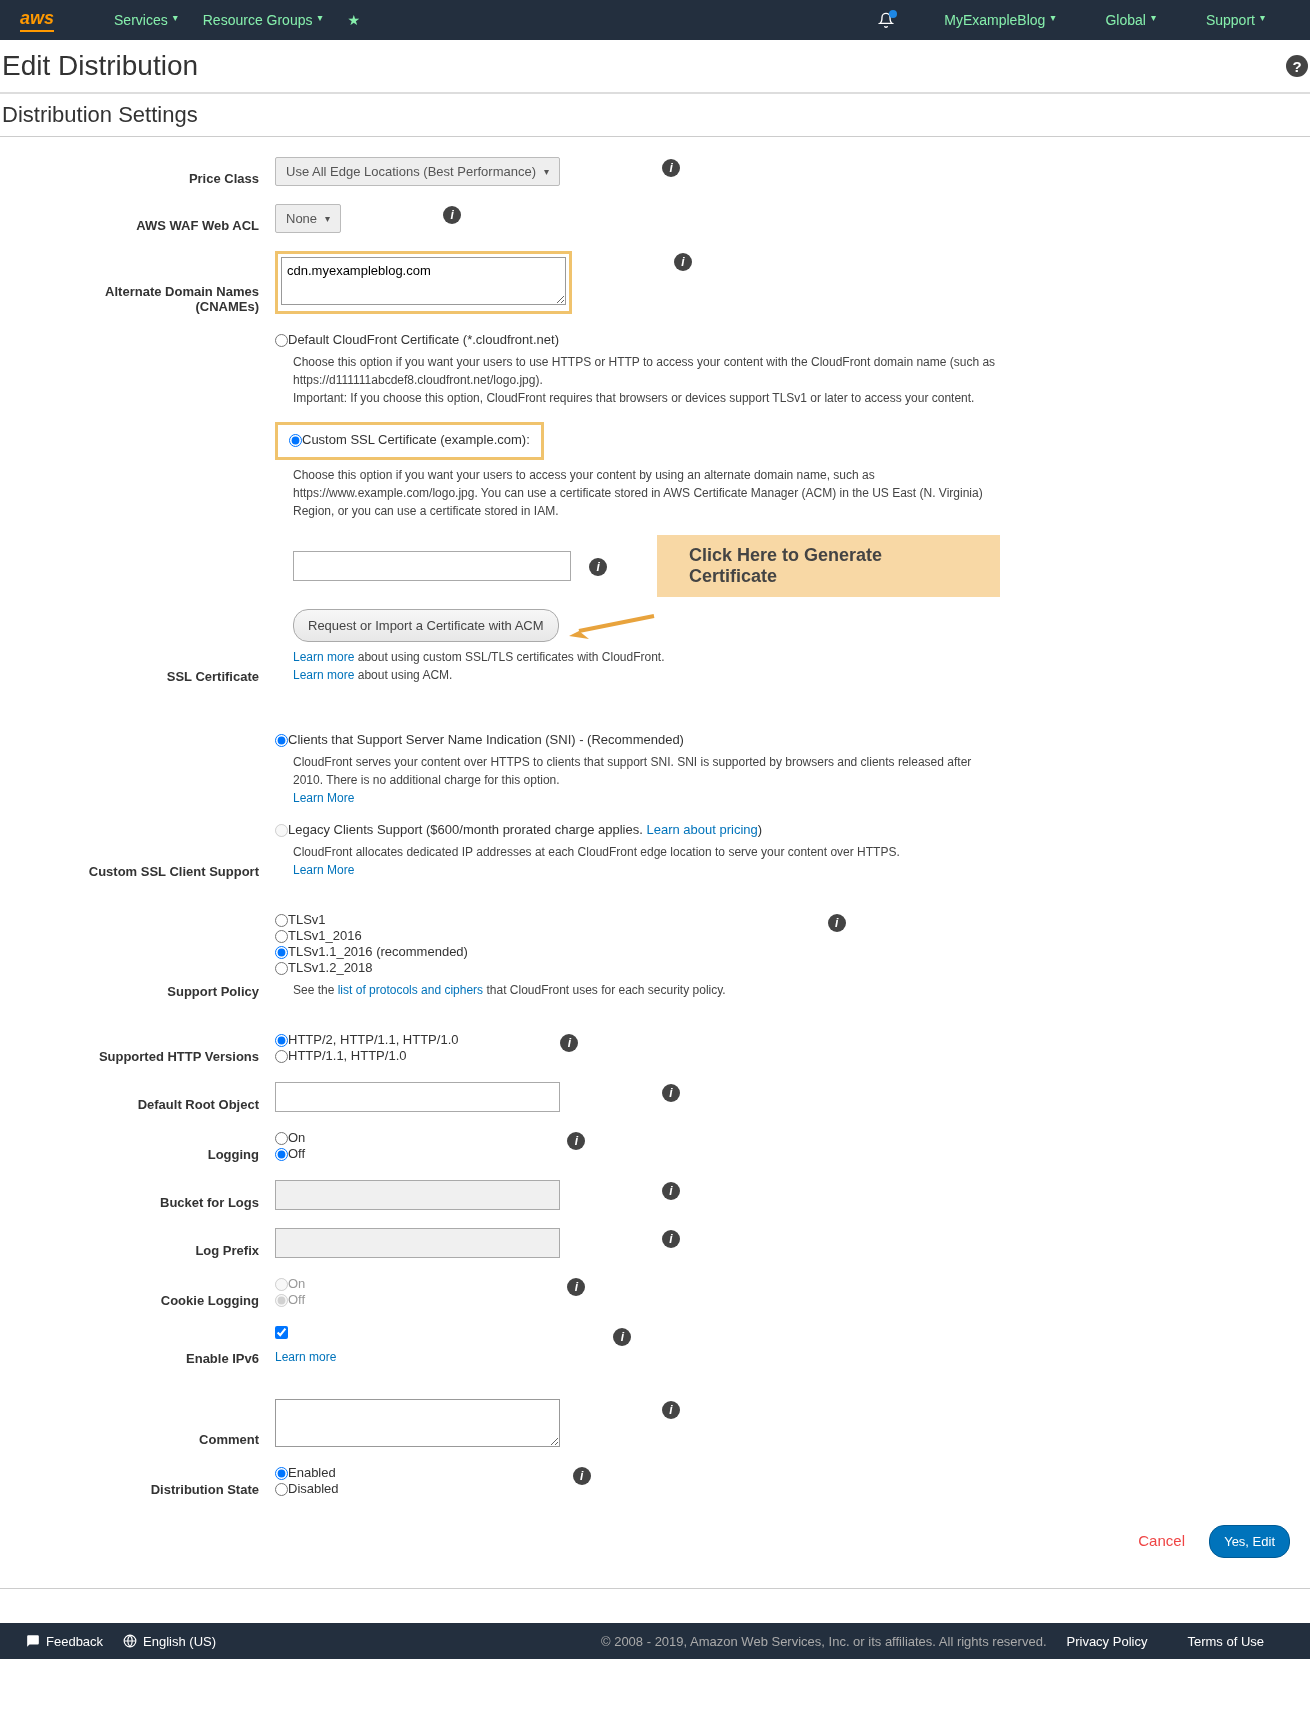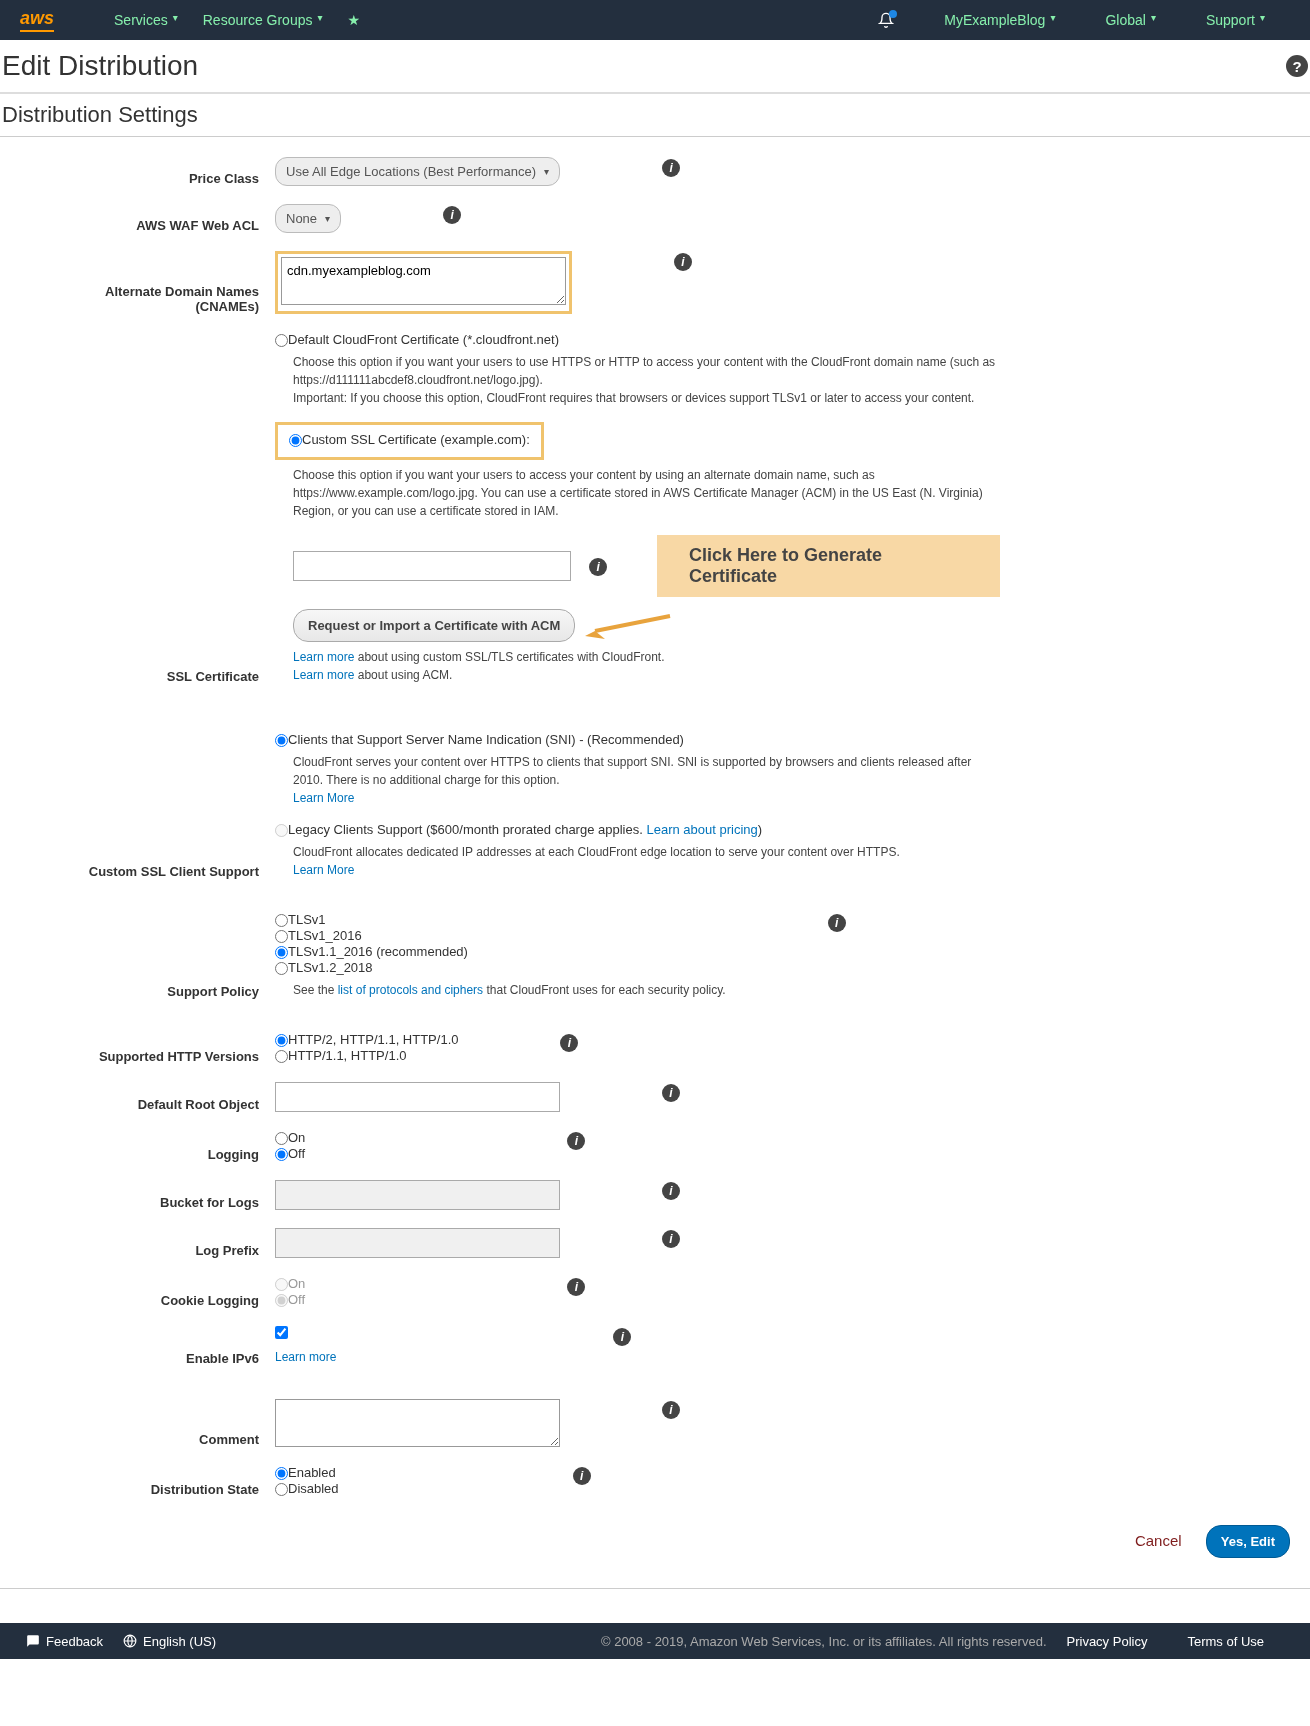--- a/index.html
+++ b/index.html
@@ -14,36 +14,36 @@
 .blue-dot{width:8px;height:8px;background:#1e88e5;border-radius:50%;position:absolute;top:-2px;right:-3px}
 .page-header{padding:10px 2px;border-bottom:2px solid #ddd;display:flex;align-items:center;justify-content:space-between}
 .page-header h1{font-size:28px;font-weight:normal}
 .help-circle{width:22px;height:22px;border-radius:50%;background:#444;color:#fff;display:flex;align-items:center;justify-content:center;font-weight:bold;font-size:15px}
 .section-header{font-size:22px;font-weight:normal;padding:8px 2px;border-bottom:1px solid #ccc;margin-bottom:20px}
 .content{padding:0 0 30px}
 .form-row{display:flex;margin-bottom:18px;align-items:flex-end}
 .form-label{width:275px;text-align:right;padding-right:16px;font-weight:bold;color:#333;padding-top:4px}
 .form-control{width:725px;display:flex;align-items:flex-start;gap:12px}
 .info-icon{width:18px;height:18px;border-radius:50%;background:#444;color:#fff;display:inline-flex;align-items:center;justify-content:center;font-weight:bold;font-size:12px;font-style:italic;margin-left:90px;margin-top:2px;cursor:pointer}
-select,.select-look{background:#eee;border:1px solid #bbb;padding:6px 10px;font-size:13px;border-radius:12px;cursor:pointer}
+select,.select-look{background:#eee;border:1px solid #bbb;padding:6px 10px;font-size:13px;border-radius:2px;cursor:pointer}
 .select-look{display:inline-flex;align-items:center;gap:8px;color:#555}
 textarea{border:1px solid #999;padding:5px;font-size:13px;width:285px;height:48px;resize:both;font-family:inherit}
 .highlight-box{border:3px solid #f0c36d;padding:3px;display:inline-block}
 .radio-line{display:flex;align-items:center;margin-bottom:3px}
 .radio-line input{margin-top:1px}
 .help-text{color:#444;font-size:12px;line-height:1.5;margin:6px 0 0 18px}
 .link{color:#0073bb;cursor:pointer}
 .text-input{border:1px solid #aaa;padding:6px;width:285px;height:30px;background:#fff}
 .text-input:disabled{background:#f0f0f0}
-.btn{background:linear-gradient(#f7f7f7,#e7e7e7);border:1px solid #aaa;padding:8px 14px;font-size:13px;font-weight:bold;border-radius:15px;cursor:pointer;color:#444}
+.btn{background:linear-gradient(#f7f7f7,#e7e7e7);border:1px solid #aaa;padding:8px 14px;font-size:13px;font-weight:normal;border-radius:15px;cursor:pointer;color:#444}
 .btn-primary{background:#0073bb;color:#fff;border:1px solid #005a94}
 .callout{background:#f8d8a5;padding:10px 32px;font-size:18px;font-weight:bold;color:#444;display:inline-block}
 .arrow-svg{width:100px;height:30px}
 .footer-actions{text-align:right;padding:10px 20px;font-size:15px}
-.cancel-link{color:#7f1d1d;margin-right:20px;cursor:pointer}
+.cancel-link{color:#ef4444;margin-right:20px;cursor:pointer}
 hr.sep{border:none;border-top:1px solid #ccc;margin:20px 0 0}
 .bottomnav{background:#232f3e;color:#fff;height:36px;display:flex;align-items:center;padding:0 26px;font-size:13px;margin-top:4px}
 .bottomnav .bn-item{color:#fff;margin-right:20px;display:flex;align-items:center;cursor:pointer;gap:6px}
 .bottomnav .right{margin-left:auto;display:flex;align-items:center;gap:20px}
 .copyright{color:#aaa}
 .tight .radio-line{margin-bottom:1px}
 </style>
 </head>
 <body>
 

